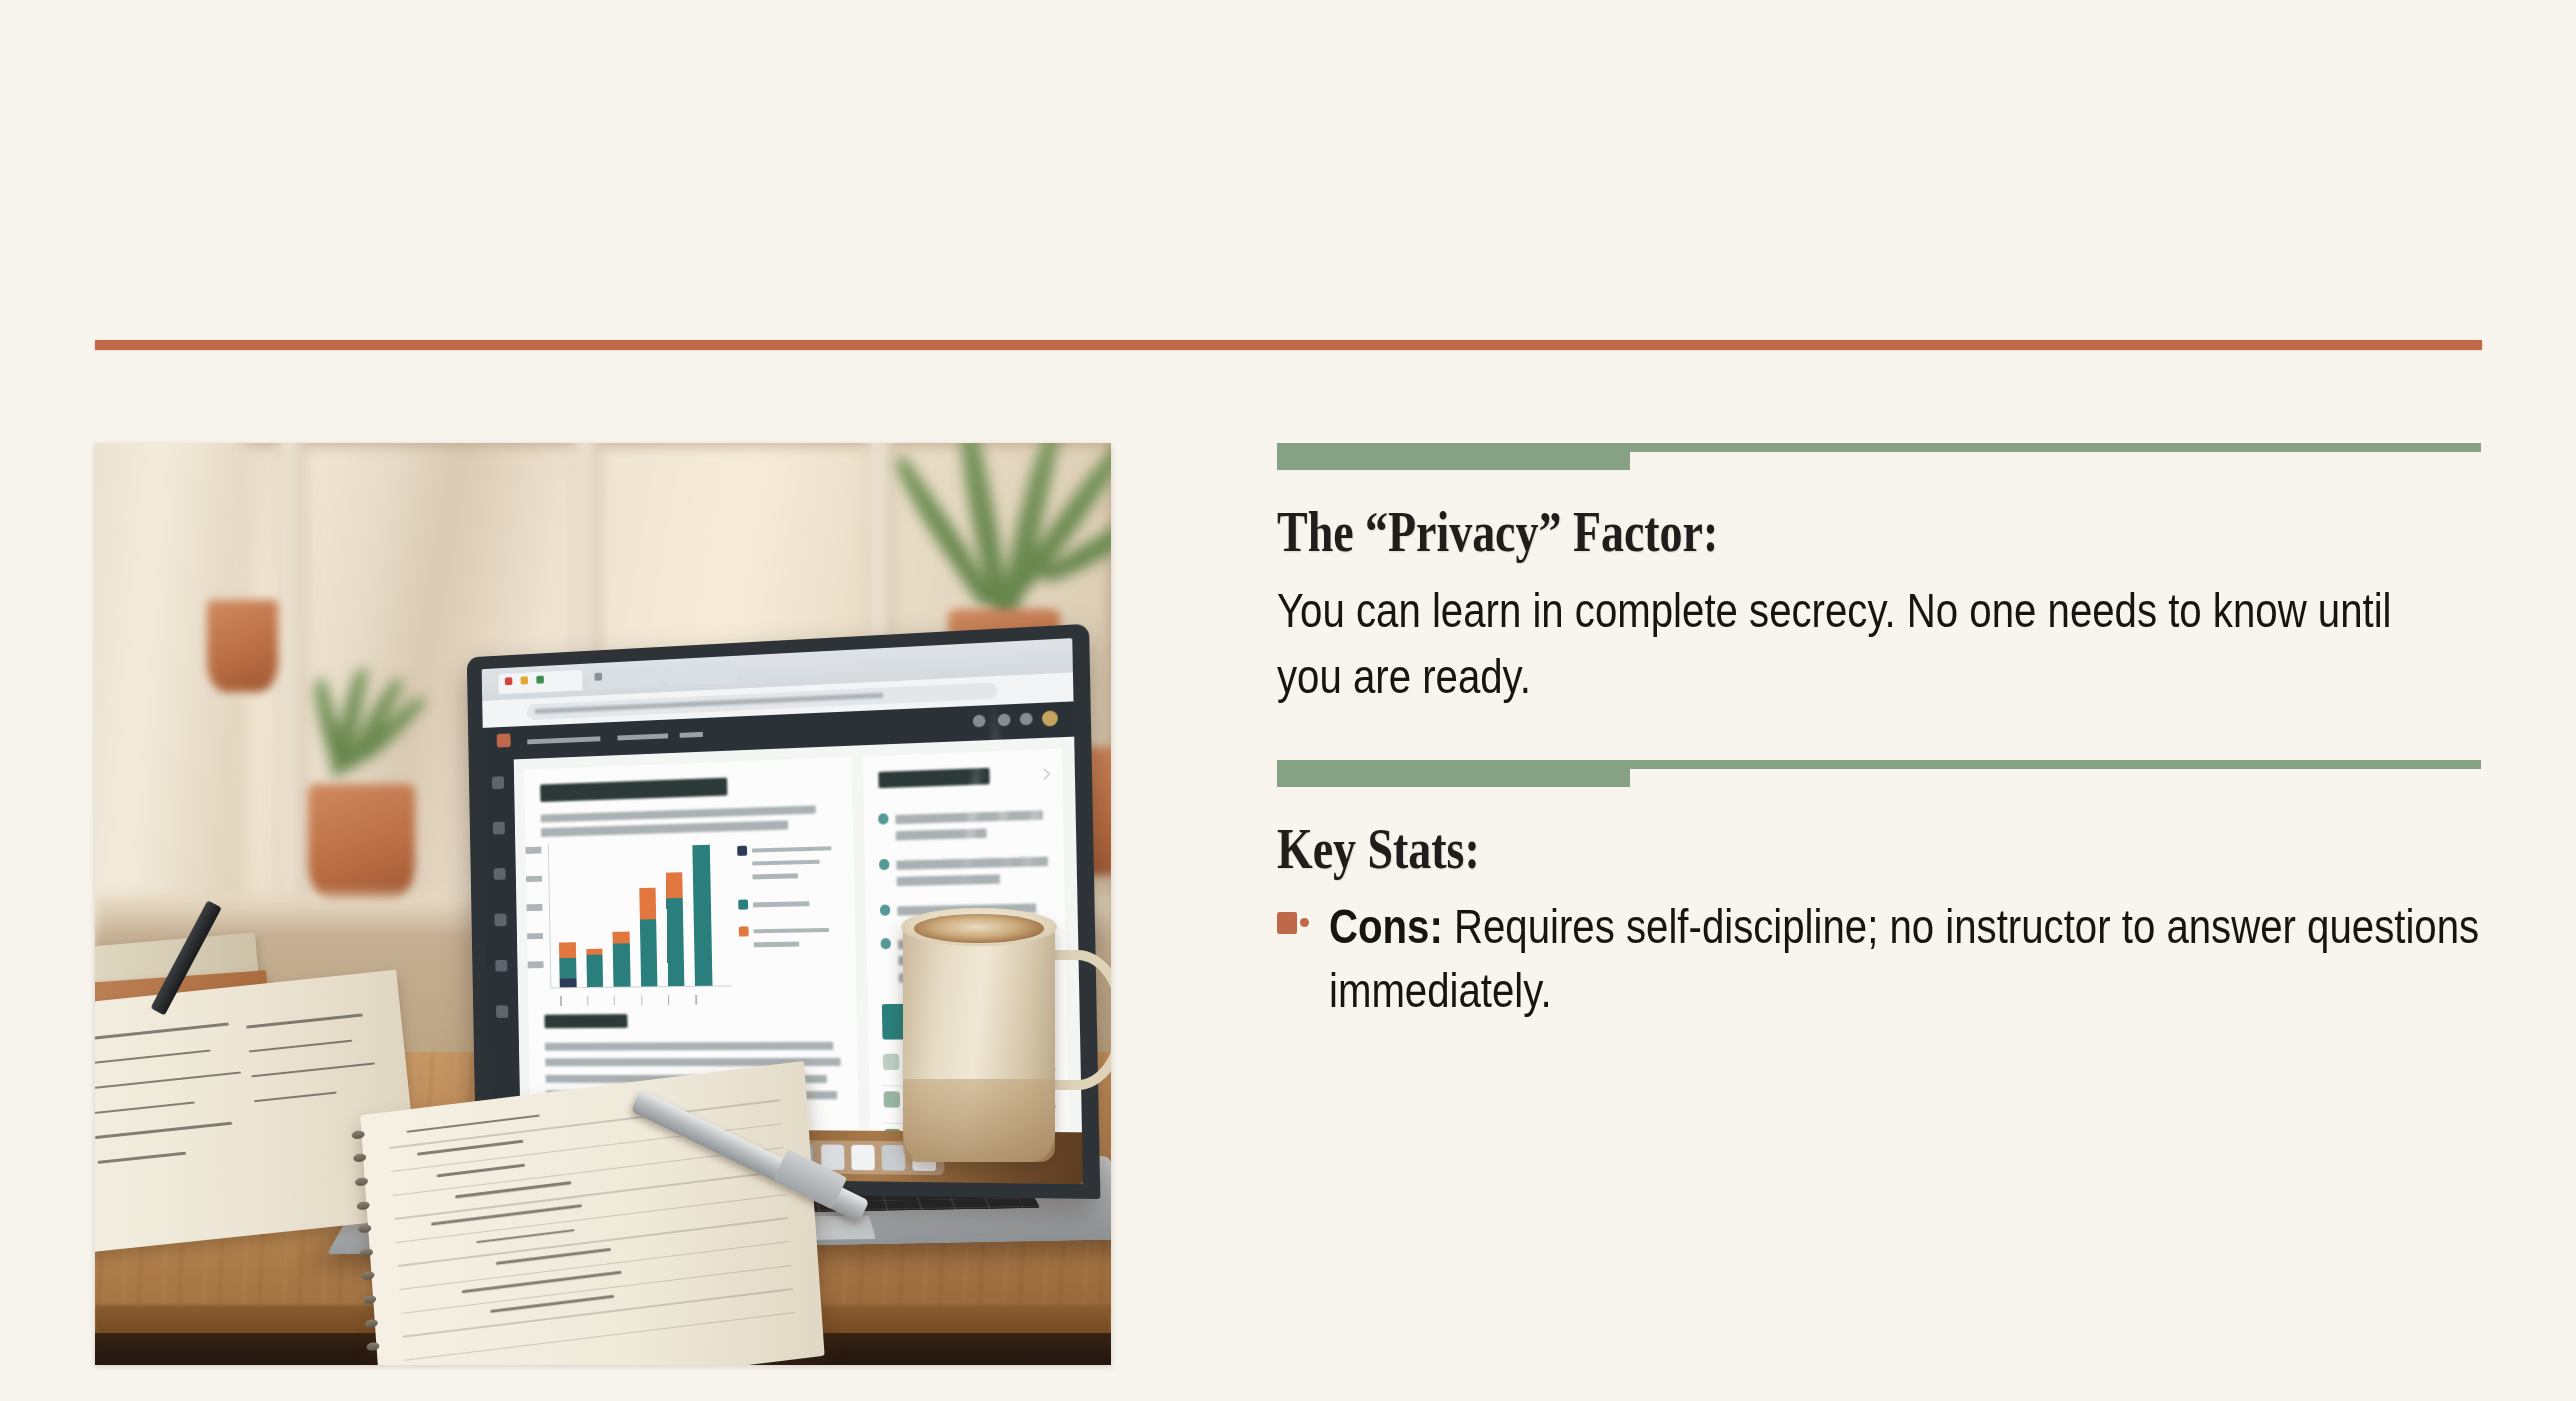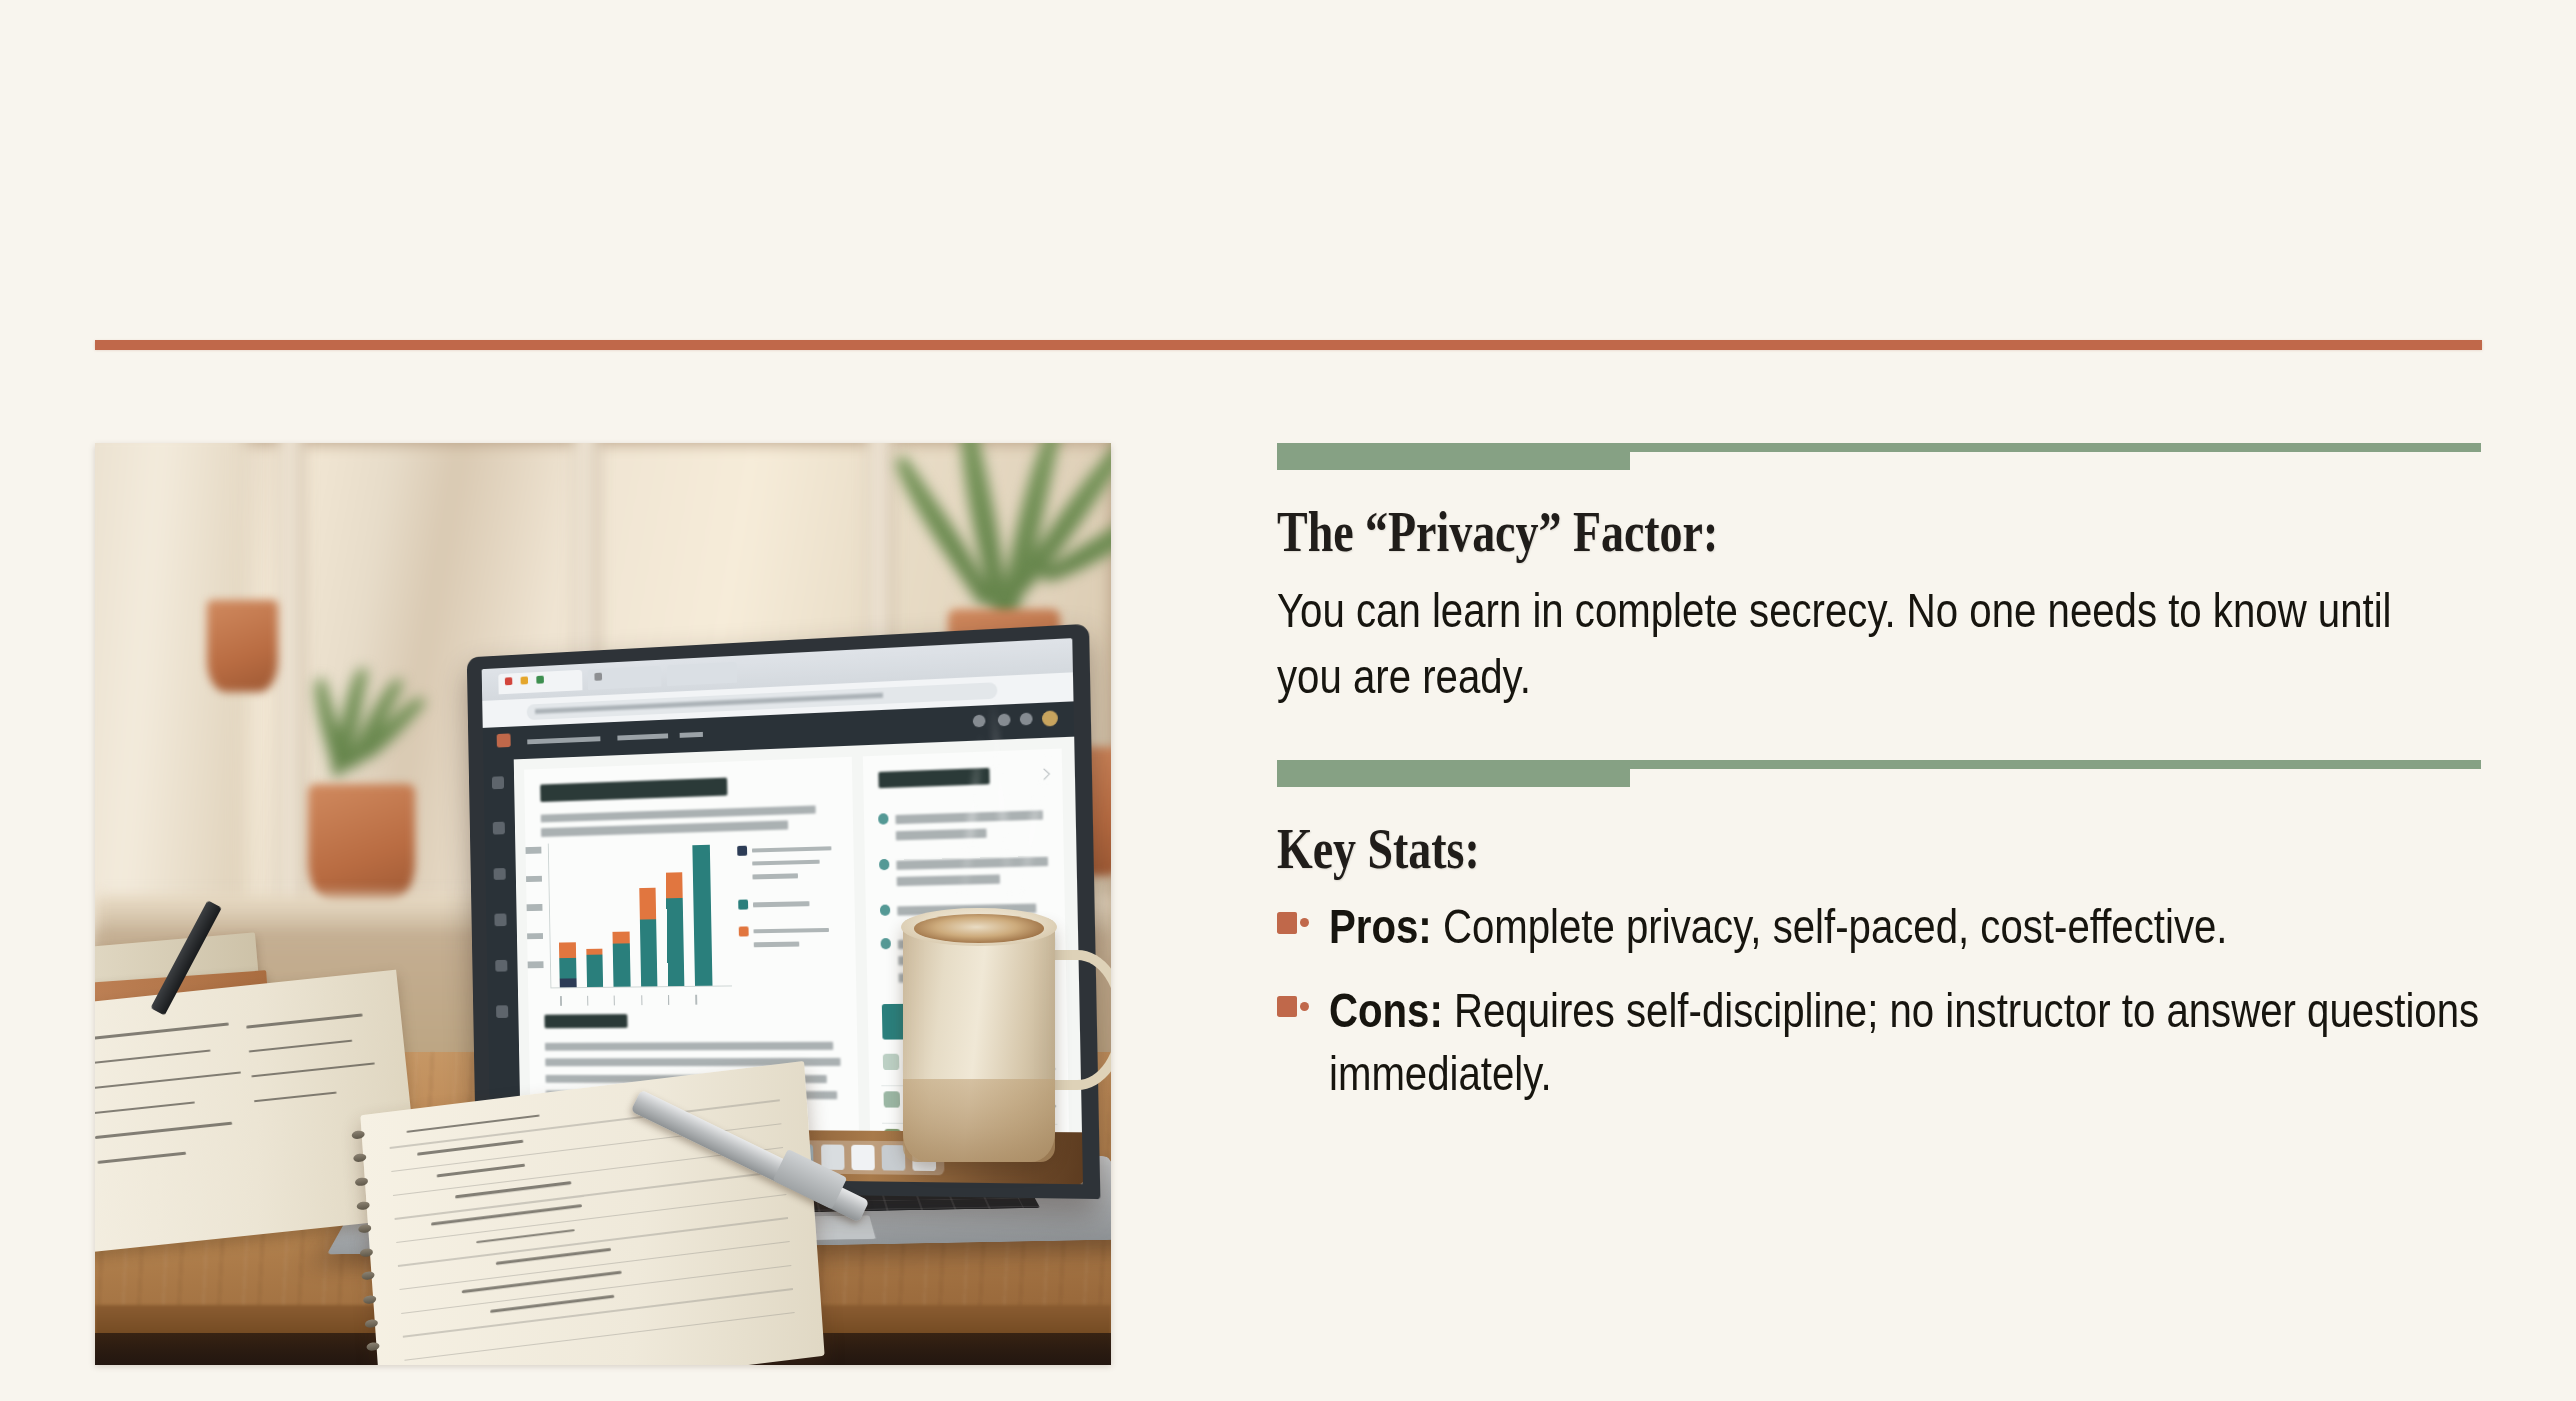--- a/index.html
+++ b/index.html
@@ -740,22 +740,18 @@
     <div class="bar-divider" style="margin-top:50px;">
       <div class="thin"></div>
       <div class="thick"></div>
     </div>
 
     <div class="sec-head">Key Stats:</div>
 
     <ul class="stats">
       <li class="stat-item">
         <span class="marker"></span>
-        <span class="stat-text"><b>Pros:</b> <span>Complete privacy, self-paced, cost-effective.</span></span>
-      </li>
-      <li class="stat-item">
-        <span class="marker"></span>
         <span class="stat-text"><b>Cons:</b> <span>Requires self-discipline; no instructor to answer questions immediately.</span></span>
       </li>
     </ul>
   </div>
 </div>
 
 
 </body></html>

